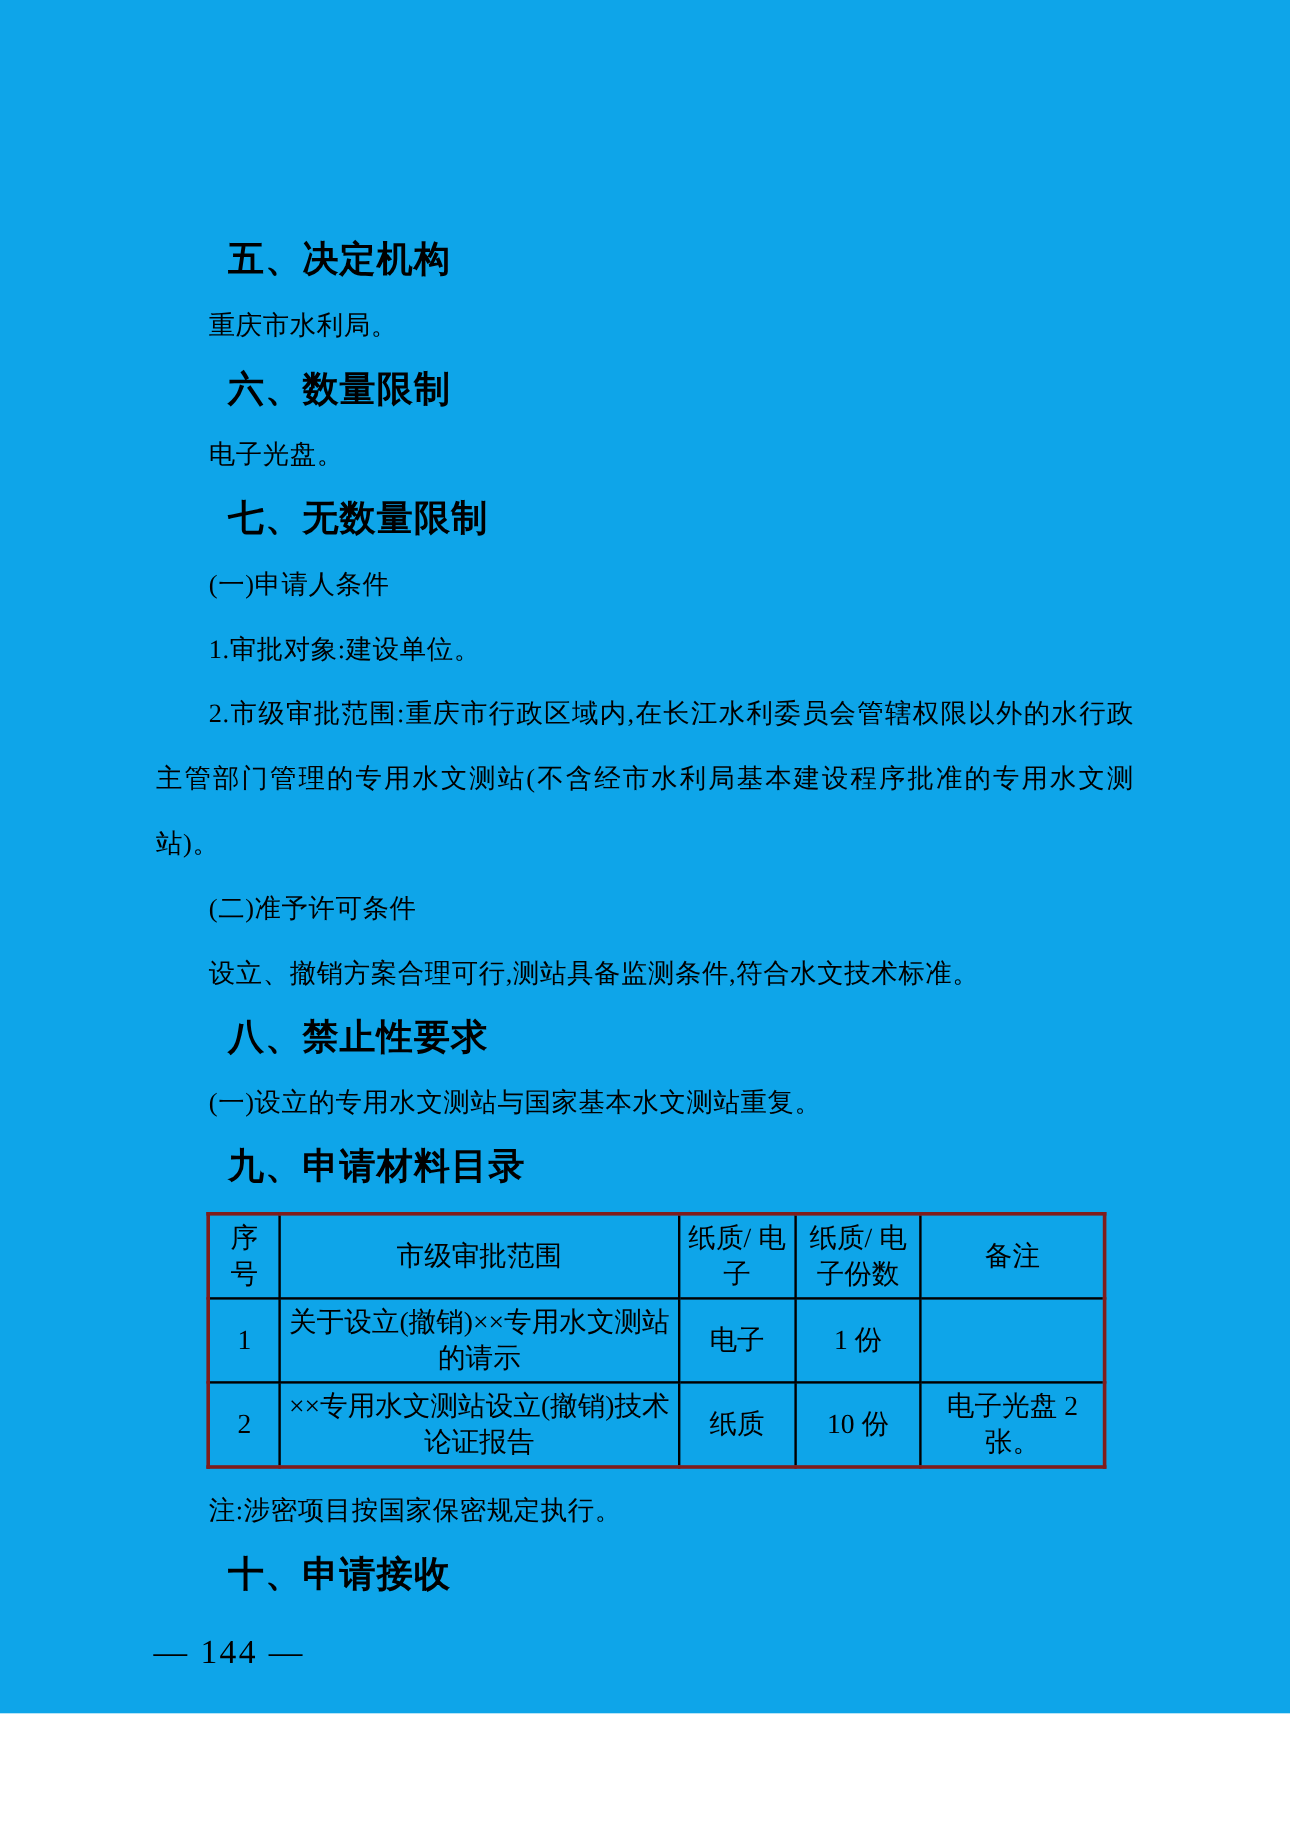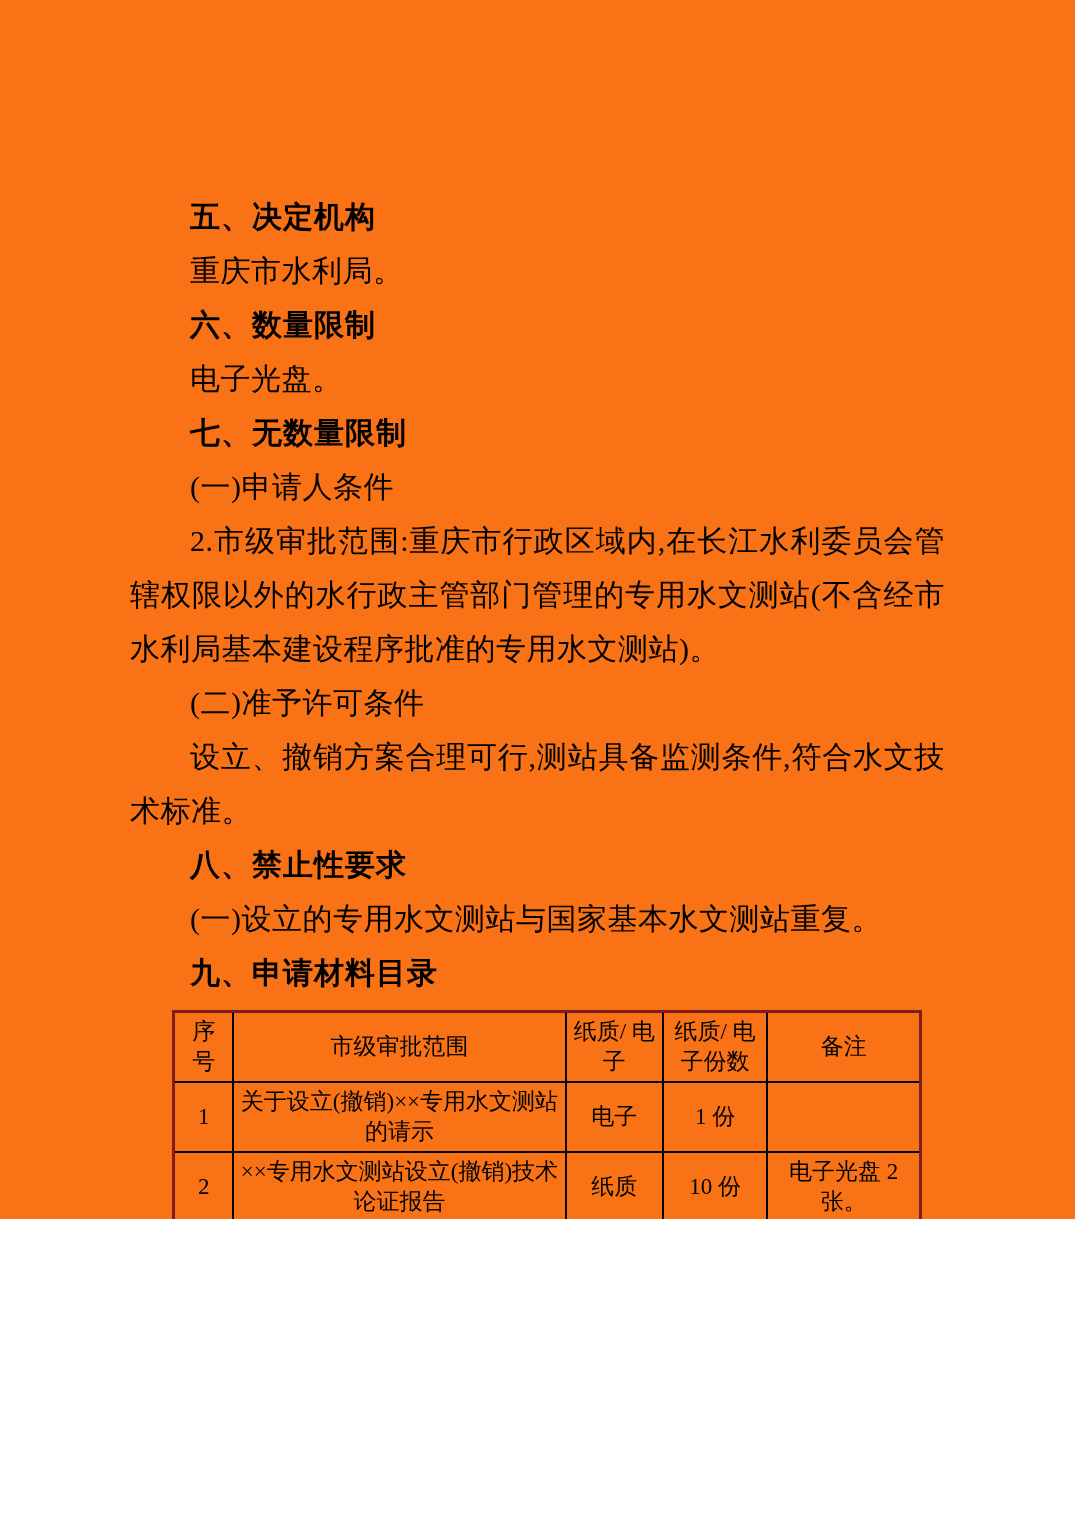--- a/index.html
+++ b/index.html
@@ -1,41 +1,41 @@
 <!DOCTYPE html>
 <html lang="zh"><head>
 <meta charset="utf-8">
 <style>
   * { margin: 0; padding: 0; box-sizing: border-box; }
   html, body { background: #ffffff; }
   .page {
     position: relative;
     width: 1075px;
-    height: 1219px;
-    background: #f97316;
+    height: 1428px;
+    background: #0ea5e9;
     color: #000000;
     overflow: hidden;
     font-family: "Liberation Serif", "DejaVu Serif", serif;
   }
   .content {
     position: absolute;
     top: 190px;
     left: 130px;
     width: 815px;
   }
   .h {
     font-family: "DejaVu Sans", "Liberation Sans", sans-serif;
     font-weight: 700;
     font-size: 30px;
     line-height: 54px;
     text-indent: 2em;
     letter-spacing: 1px;
   }
   .p {
-    font-size: 30px;
+    font-size: 22px;
     line-height: 54px;
     text-indent: 2em;
     text-align: justify;
     letter-spacing: 0.5px;
   }
   table.materials {
     border-collapse: collapse;
     width: 750px;
     margin: 10px 0 8px 42px;
     table-layout: fixed;
@@ -73,20 +73,21 @@
   <div class="content">
 
     <h2 class="h">五、决定机构</h2>
     <p class="p">重庆市水利局。</p>
 
     <h2 class="h">六、数量限制</h2>
     <p class="p">电子光盘。</p>
 
     <h2 class="h">七、无数量限制</h2>
     <p class="p">(一)申请人条件</p>
+    <p class="p">1.审批对象:建设单位。</p>
     <p class="p">2.市级审批范围:重庆市行政区域内,在长江水利委员会管辖权限以外的水行政主管部门管理的专用水文测站(不含经市水利局基本建设程序批准的专用水文测站)。</p>
     <p class="p">(二)准予许可条件</p>
     <p class="p">设立、撤销方案合理可行,测站具备监测条件,符合水文技术标准。</p>
 
     <h2 class="h">八、禁止性要求</h2>
     <p class="p">(一)设立的专用水文测站与国家基本水文测站重复。</p>
 
     <h2 class="h">九、申请材料目录</h2>
 
     <table class="materials">

